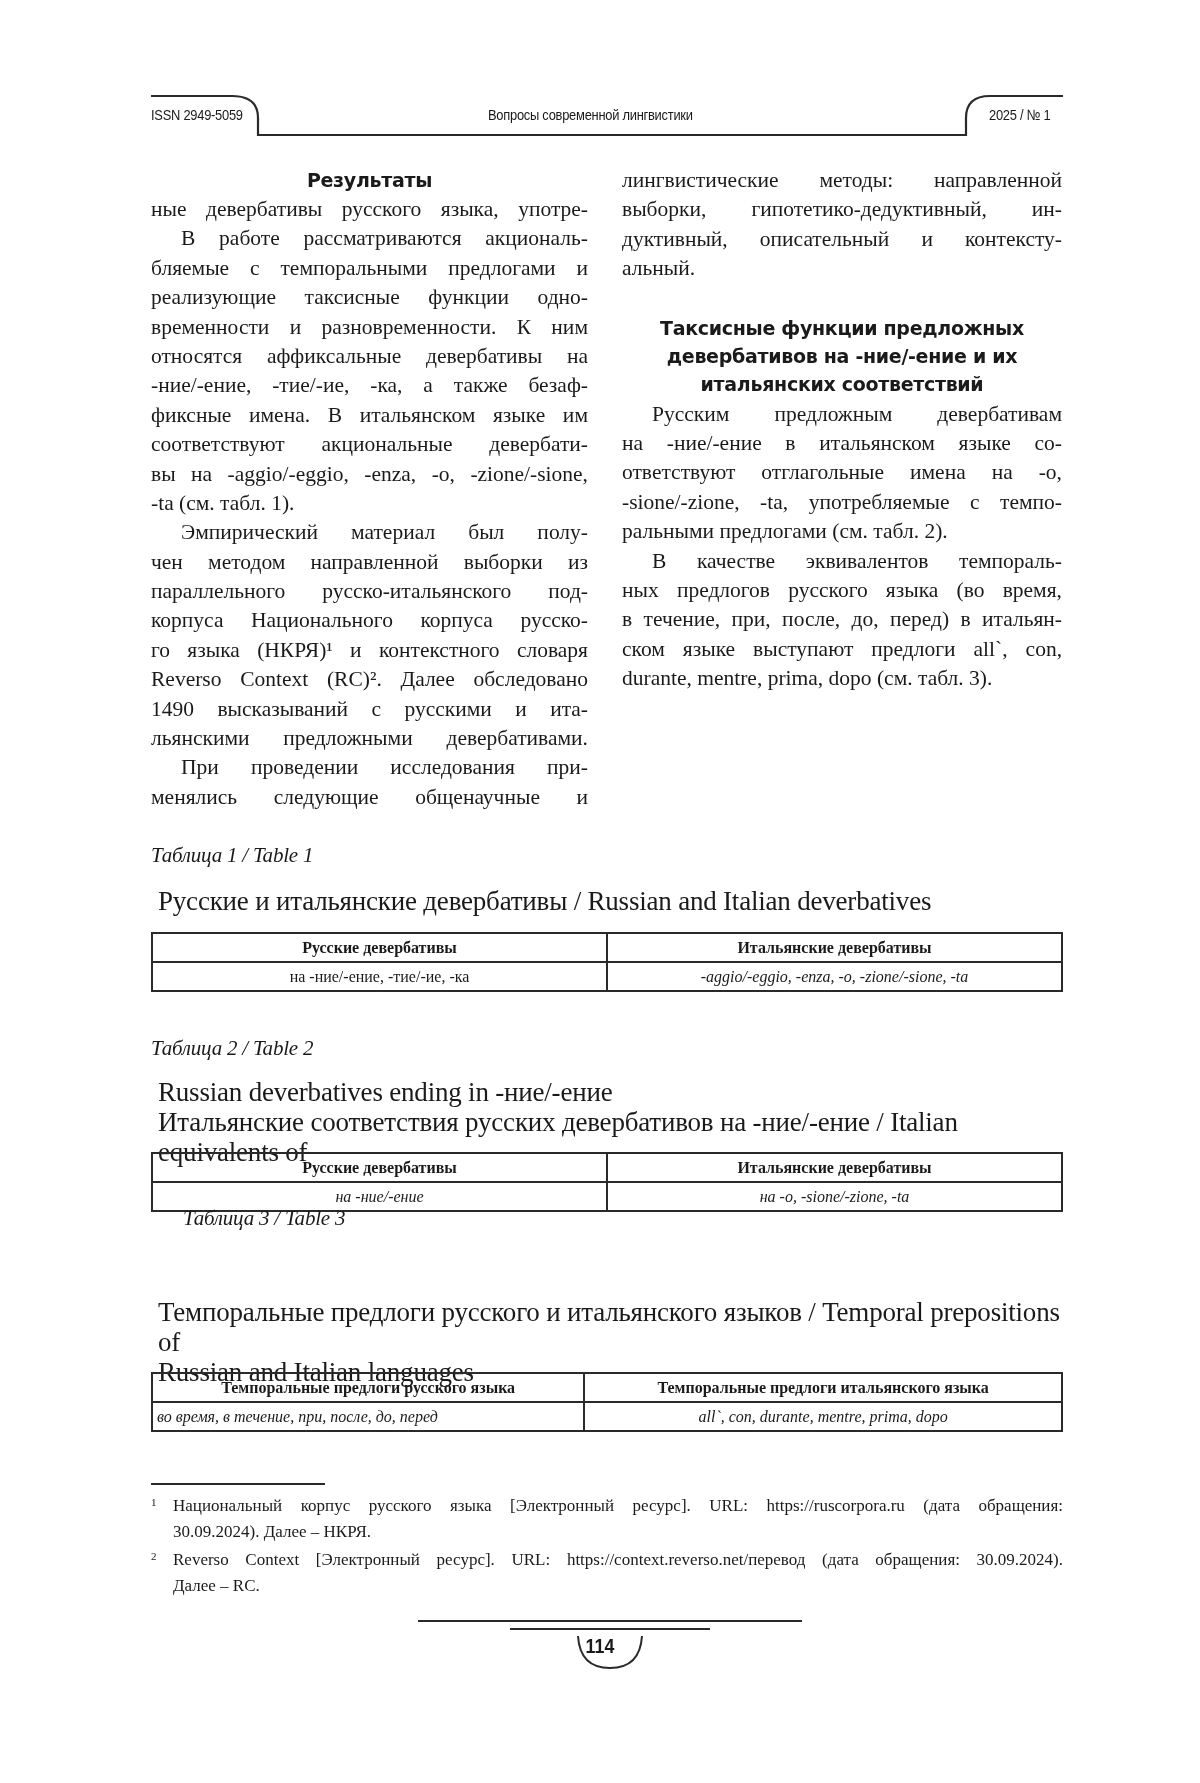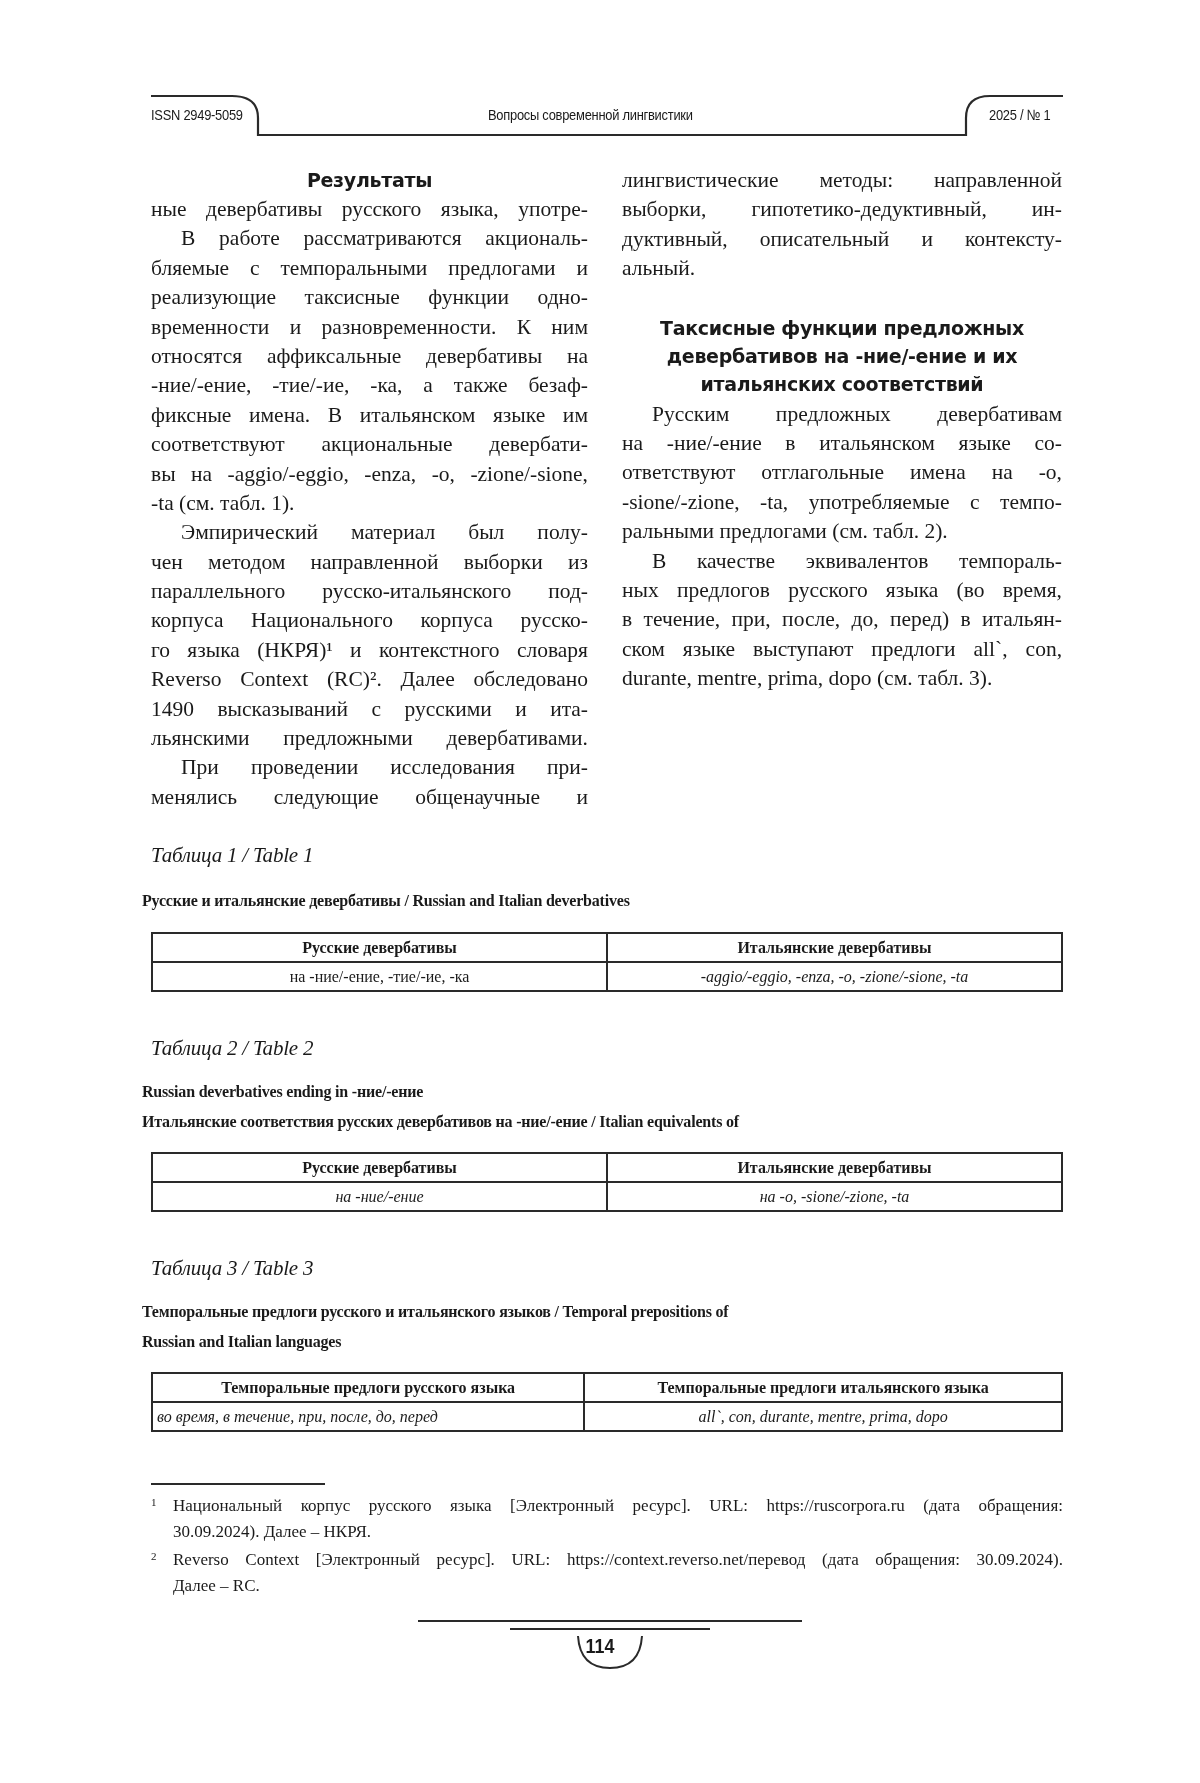--- a/index.html
+++ b/index.html
@@ -14,21 +14,21 @@
   
   .col { position: absolute; width: 437px; font-size: 21.5px; line-height: 29.4px; text-align: justify; }
   #col-left { left: 151px; top: 166px; }
   #col-right { left: 622px; top: 166px; width: 440px; }
   .sec-title { font-family: "DejaVu Sans", "Liberation Sans", sans-serif; font-weight: bold; font-size: 19px; text-align: center; line-height: 28px; letter-spacing: -0.3px; }
   .line { display: block; text-align: justify; text-align-last: justify; white-space: nowrap; overflow: visible; height: 29.4px; }
   .line.last { text-align-last: left; }
   .i { font-style: italic; }
   
   .tbl-label { font-style: italic; font-size: 21px; position: absolute; left: 151px; letter-spacing: -0.2px; }
-  .tbl-title { font-weight: bold; font-size: 16px; position: absolute; left: 142px; width: 912px; line-height: 30px; letter-spacing: -0.2px; }
+  .tbl-title { font-weight: normal; font-size: 27px; position: absolute; left: 158px; width: 912px; line-height: 30px; letter-spacing: -0.2px; }
   table.t { position: absolute; left: 151px; width: 912px; border-collapse: collapse; font-size: 16px; }
   table.t td, table.t th { border: 2px solid #2a2a2a; text-align: center; padding: 0 4px; height: 27px; line-height: 26px; white-space: nowrap; }
   table.t th { font-weight: bold; }
   table.t td.left { text-align: left; }
   
   #fn-sep { left: 151px; top: 1483px; width: 174px; height: 2px; background: #2a2a2a; }
   .fn { position: absolute; left: 151px; width: 912px; font-size: 17px; line-height: 26px; }
   .fn .num { position: absolute; left: 0; top: -4px; font-size: 11px; }
   .fn .txt { margin-left: 22px; display: block; text-align: justify; }
   
@@ -86,21 +86,21 @@
     <span class="line">выборки, гипотетико-дедуктивный, ин-</span>
     <span class="line">дуктивный, описательный и контексту-</span>
     <span class="line last">альный.</span>
   </div>
   <div style="margin-top:30px; margin-bottom:2px;">
     <div class="sec-title">Таксисные функции предложных</div>
     <div class="sec-title">девербативов на -ние/-ение и их</div>
     <div class="sec-title">итальянских соответствий</div>
   </div>
   <div>
-    <span class="line" style="padding-left:30px">Русским предложных девербативам</span>
+    <span class="line" style="padding-left:30px">Русским предложным девербативам</span>
     <span class="line">на -ние/-ение в итальянском языке со-</span>
     <span class="line">ответствуют отглагольные имена на -o,</span>
     <span class="line">-sione/-zione, -ta, употребляемые с темпо-</span>
     <span class="line last">ральными предлогами (см. табл. 2).</span>
   </div>
   <div>
     <span class="line" style="padding-left:30px">В качестве эквивалентов темпораль-</span>
     <span class="line">ных предлогов русского языка (во время,</span>
     <span class="line">в течение, при, после, до, перед) в итальян-</span>
     <span class="line">ском языке выступают предлоги all`, con,</span>
@@ -134,21 +134,21 @@
     <th style="width:50%">Русские девербативы</th>
     <th>Итальянские девербативы</th>
   </tr>
   <tr>
     <td class="i">на -ние/-ение</td>
     <td class="i">на -o, -sione/-zione, -ta</td>
   </tr>
 </tbody>
   </table>
 
-<div class="tbl-label" style="top:1256px;">Таблица 3 / Table 3</div>
+<div class="tbl-label" style="top:1206px;margin-left:32px;">Таблица 3 / Table 3</div>
 <div class="tbl-title" style="top:1297px;">
   <div>Темпоральные предлоги русского и итальянского языков / Temporal prepositions of</div>
   <div>Russian and Italian languages</div>
 </div>
 <table class="t" style="top:1372px;">
   <tbody>
       <tr>
     <th style="width:47.5%">Темпоральные предлоги русского языка</th>
     <th>Темпоральные предлоги итальянского языка</th>
   </tr>

